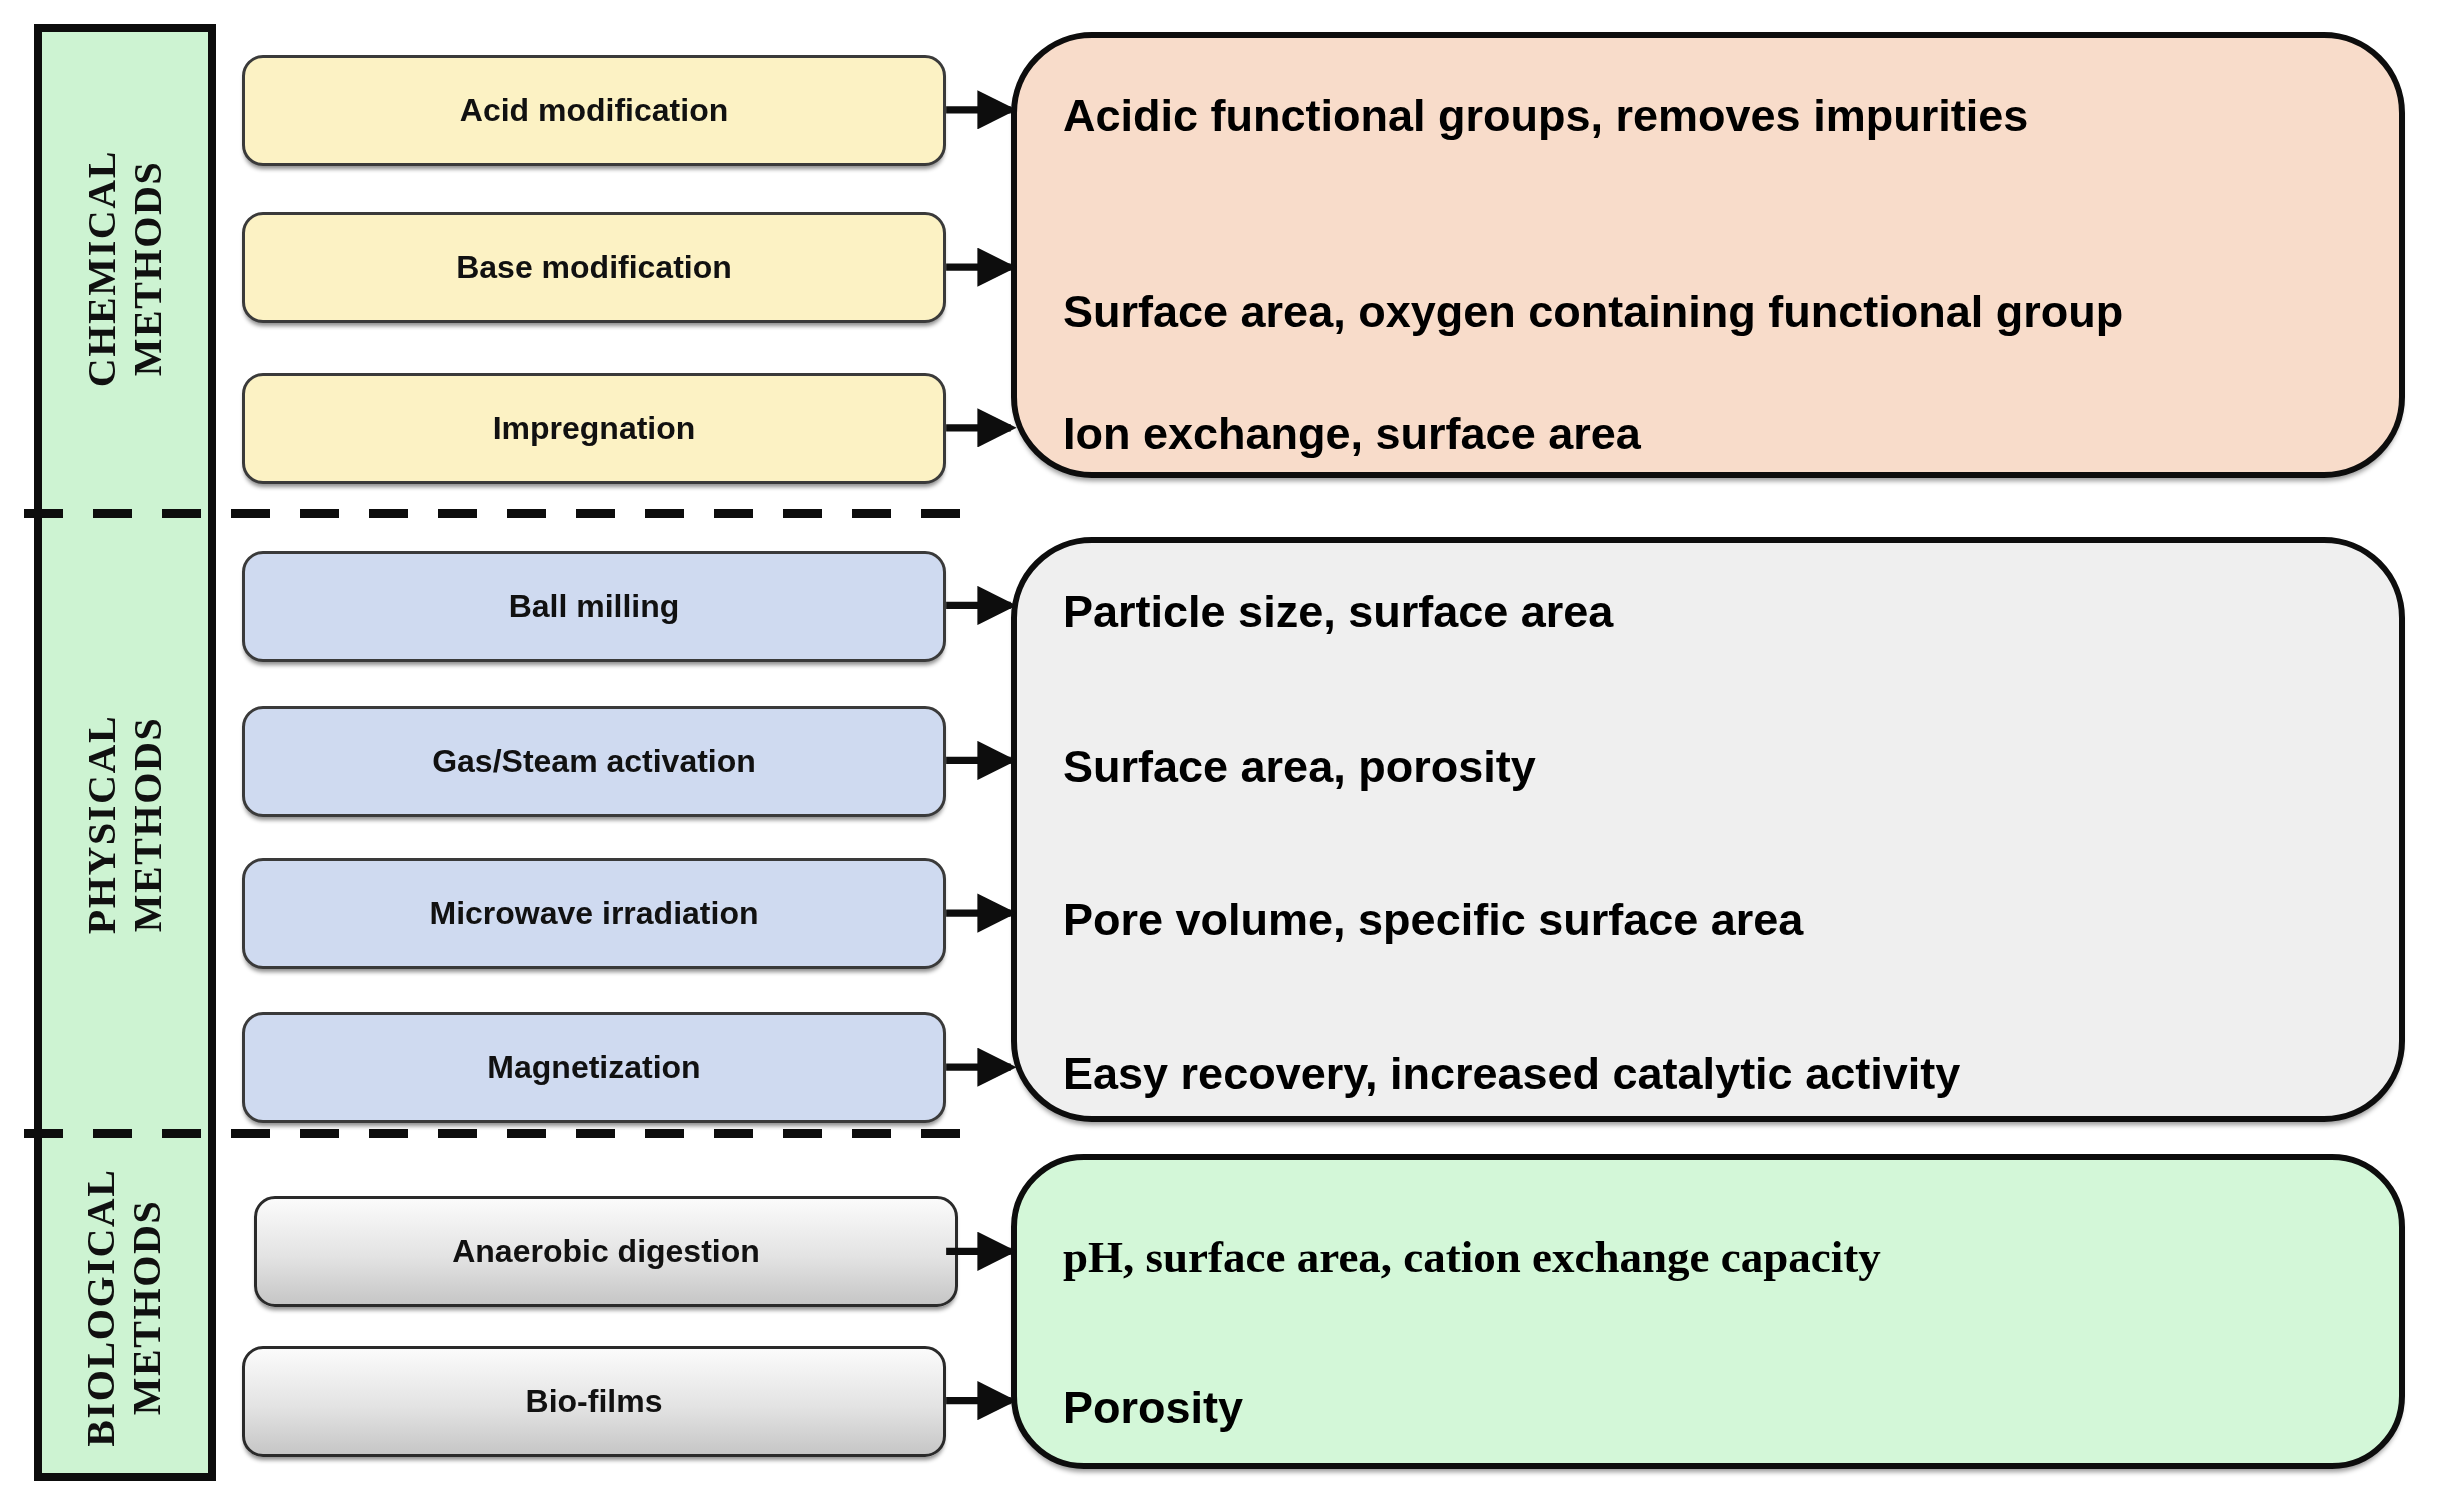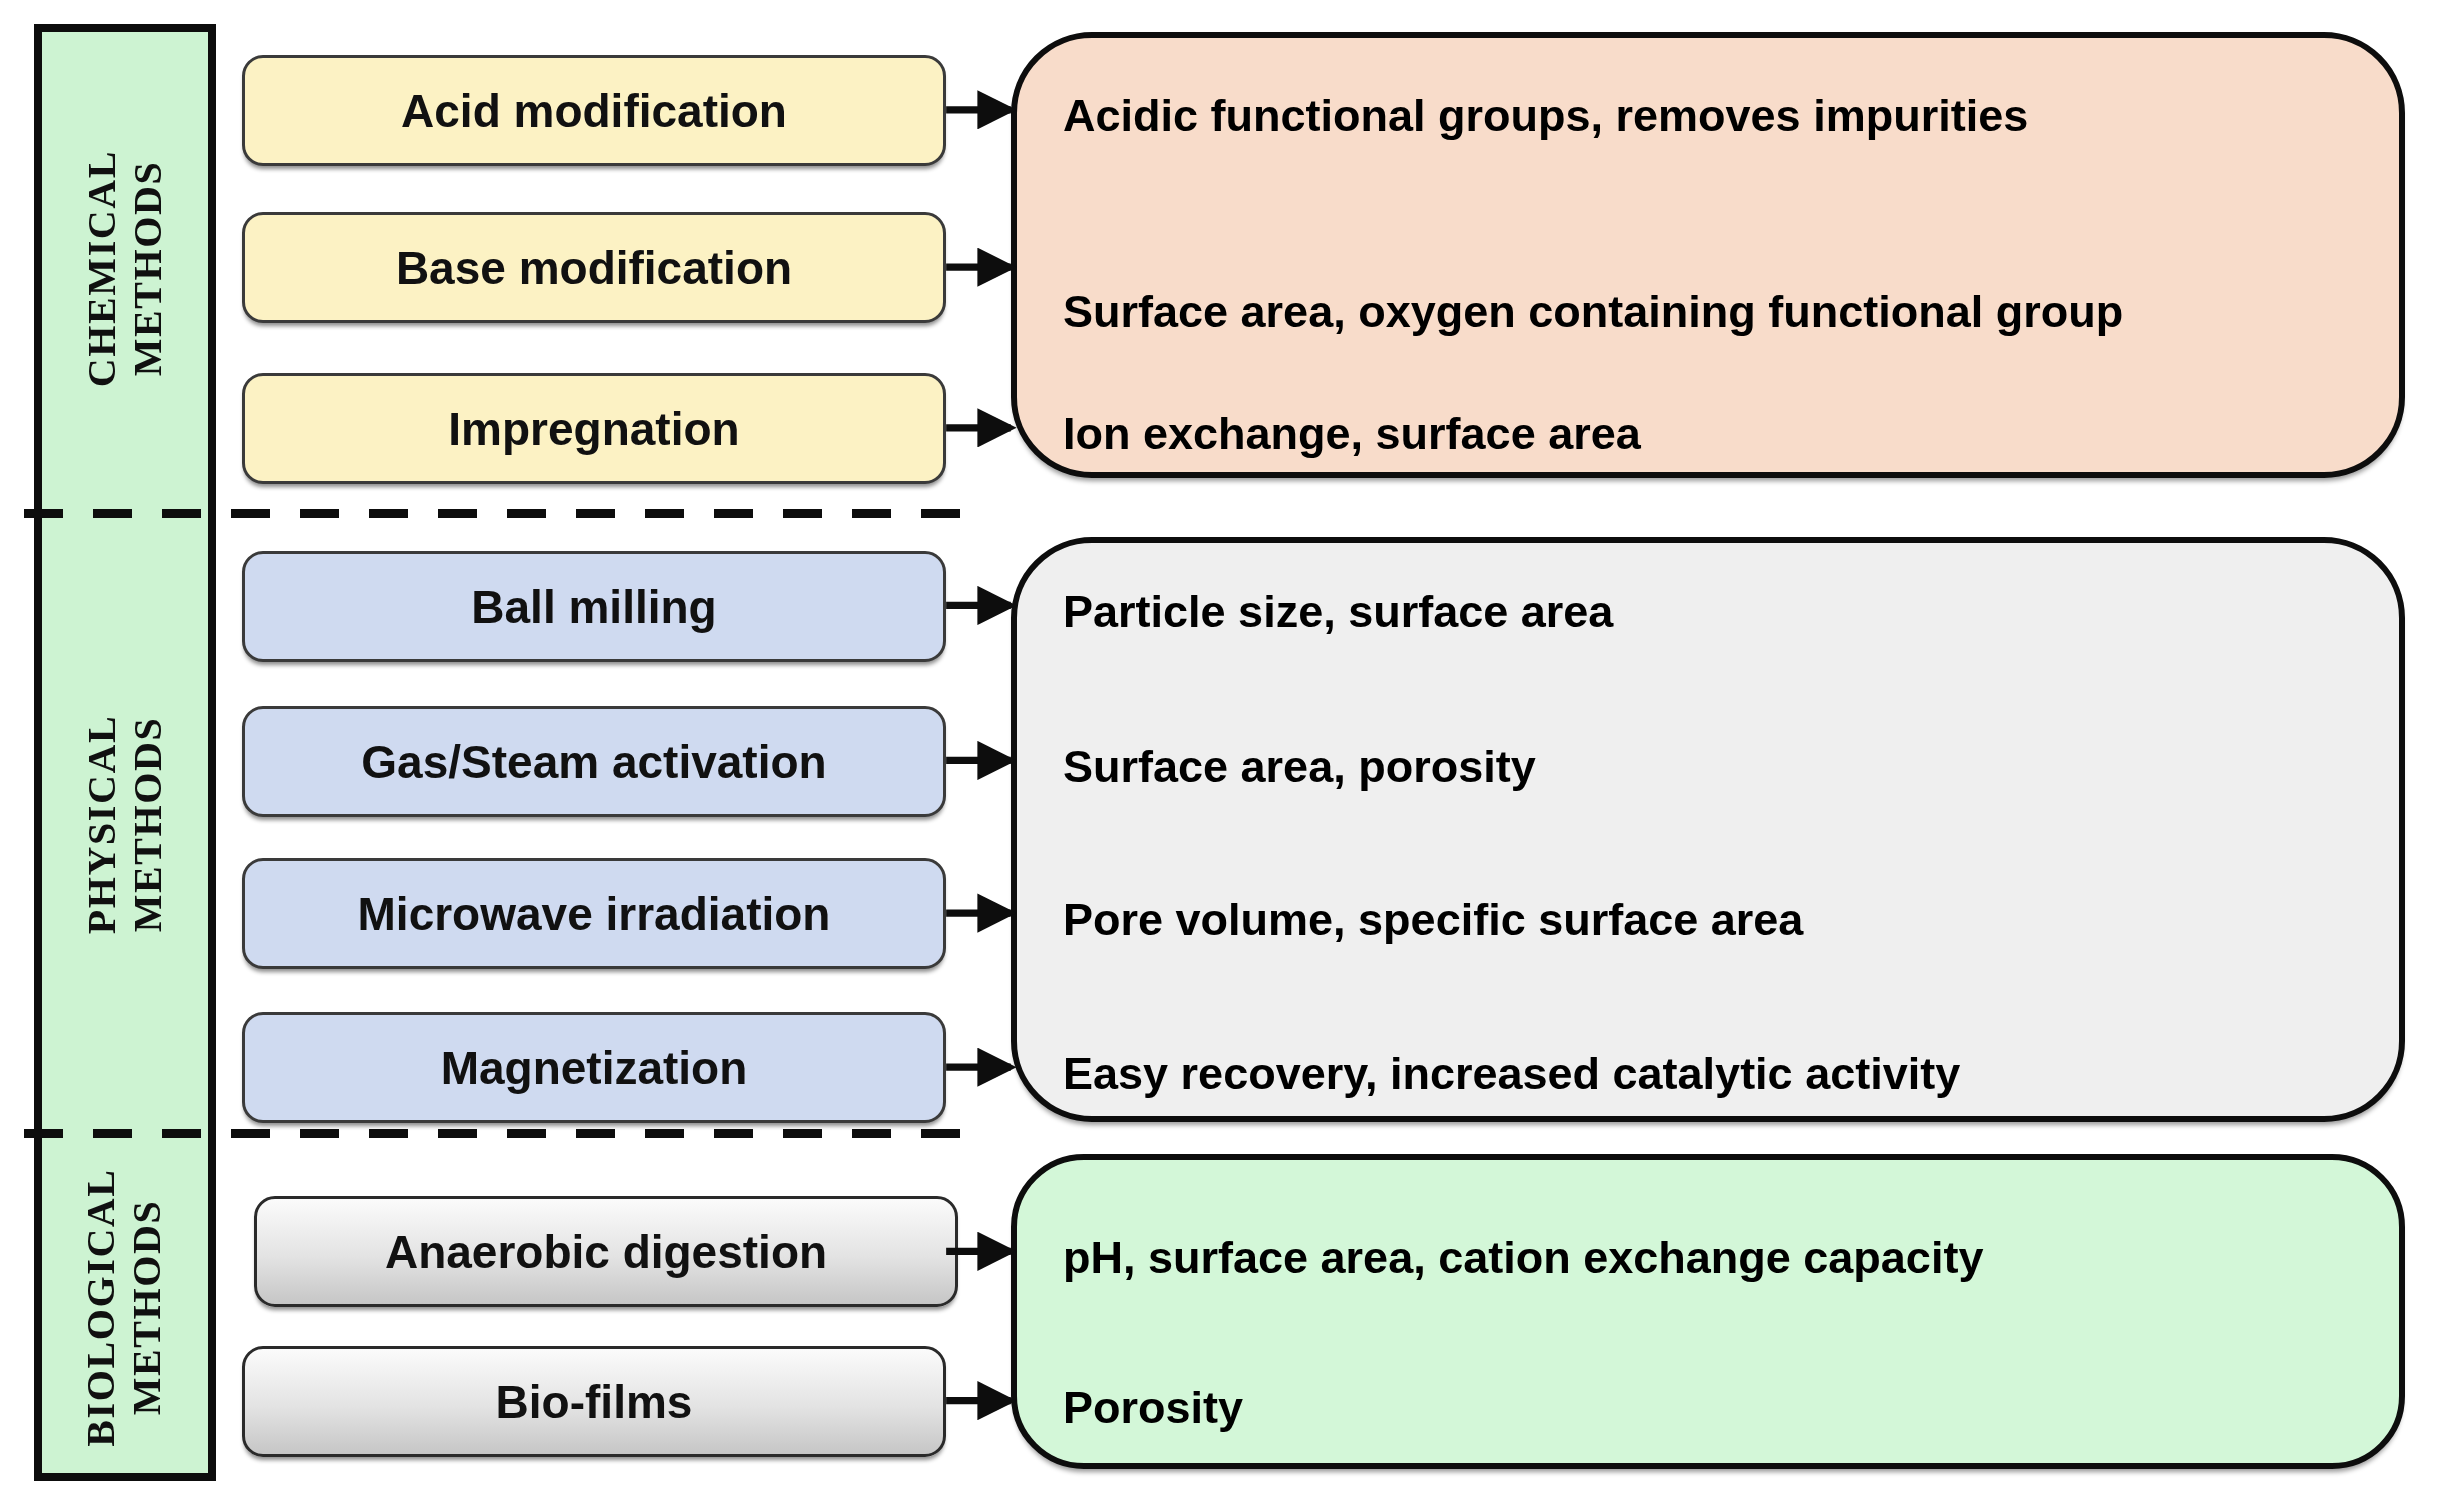--- a/index.html
+++ b/index.html
@@ -41,21 +41,21 @@
     z-index:4;
   }
   
   .mbox{
     position:absolute;
     left:242px;width:704px;height:111px;
     box-sizing:border-box;
     border:3.2px solid #3a3a3a;
     border-radius:21px;
     display:flex;align-items:center;justify-content:center;
-    font-weight:bold;font-size:46px;color:#111;
+    font-weight:bold;font-size:32px;color:#111;
     box-shadow:0 4.8px 4px -2.4px rgba(0,0,0,0.45);
     z-index:2;
     white-space:nowrap;
   }
   .mbox.chem{background:var(--chemical-method-fill,#fcf2c4);}
   .mbox.phys{background:var(--physical-method-fill,#cfdaf0);}
   .mbox.bio{
     background:linear-gradient(180deg,#fbfbfb 0%,
       #e3e3e3 55%, var(--biological-method-fill-bottom,#c6c6c6) 100%);
     border-color:#2a2a2a;
@@ -142,21 +142,21 @@
   </div>
 
   <div class="rbox phys-r" style="top:537px;height:585px;">
     <div class="rline" style="top:41px;">Particle size, surface area</div>
     <div class="rline" style="top:196px;">Surface area, porosity</div>
     <div class="rline" style="top:349px;">Pore volume, specific surface area</div>
     <div class="rline" style="top:503px;">Easy recovery, increased catalytic activity</div>
   </div>
 
   <div class="rbox bio-r" style="top:1154px;height:315px;">
-    <div class="rline" style="top:70px;">pH, surface area, cation exchange capacity</div>
+    <div class="rline" style="top:70px;font-family:Liberation Serif, serif;">pH, surface area, cation exchange capacity</div>
     <div class="rline" style="top:220px;">Porosity</div>
   </div>
 
   <svg class="arrows" width="2438" height="1508" viewBox="0 0 3020 1868">
     <defs>
       <marker id="ah" viewBox="0 0 10 10" refX="8.5" refY="5" markerWidth="6.2" markerHeight="5.4" orient="auto-start-reverse">
         <path d="M0,0 L10,5 L0,10 z" fill="#0d0d0d"></path>
       </marker>
     </defs>
     <line x1="1172" y1="136" x2="1252" y2="136" stroke="#0d0d0d" stroke-width="9" marker-end="url(#ah)"></line>

